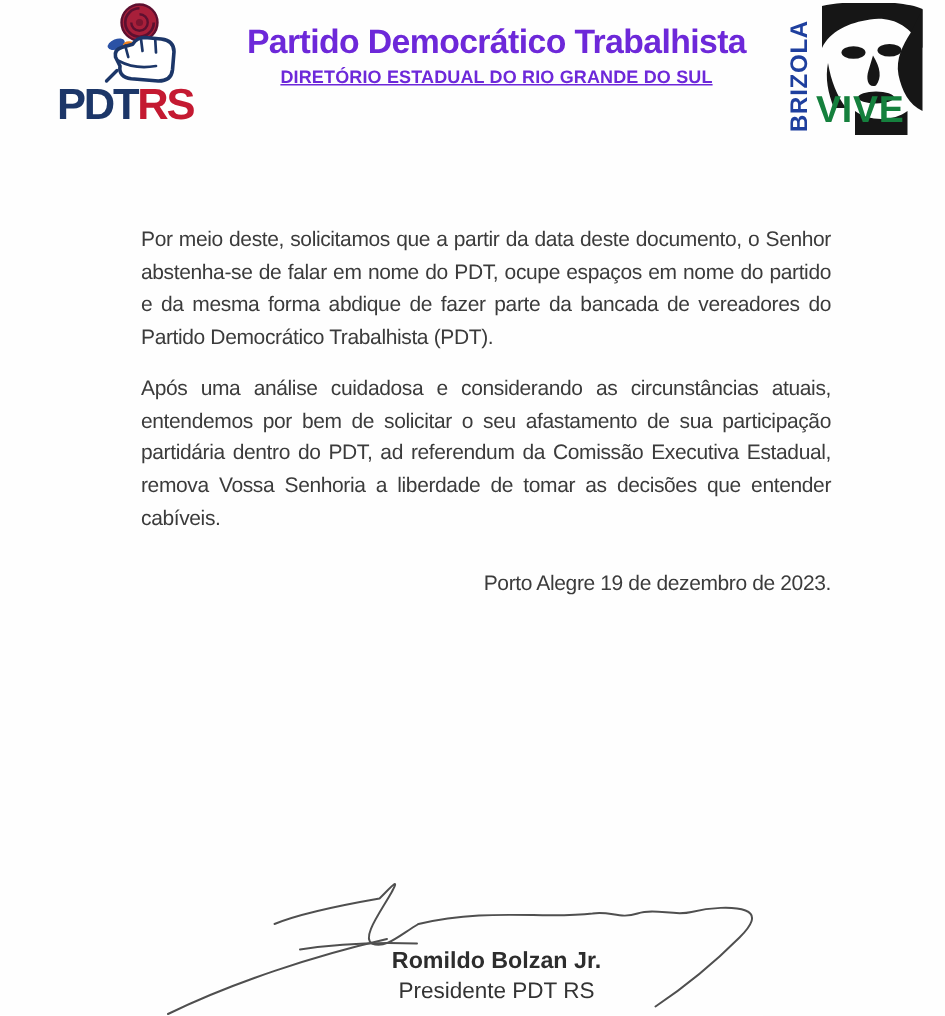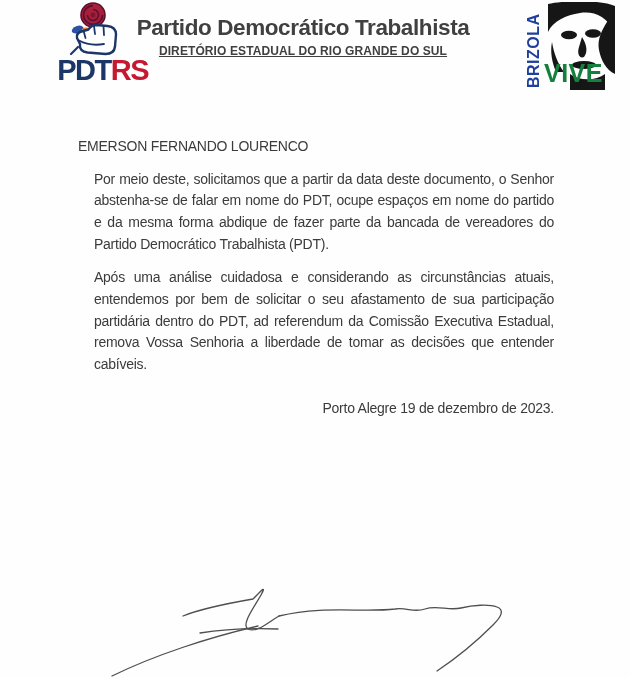--- a/index.html
+++ b/index.html
@@ -7,36 +7,36 @@
     position: relative;
     width: 630px;
     height: 677px;
     background: #fefefe;
     overflow: hidden;
     font-family: "Liberation Sans", sans-serif;
     color: #3b3b3b;
   }
 
   
-  .pdt-logo { position: absolute; left: 38px; top: 2px; width: 110px; text-align: right; }
+  .pdt-logo { position: absolute; left: 38px; top: 2px; width: 110px; text-align: left; }
   .pdt-logo svg { display: block; margin: 0 auto; }
   .pdt-logo-text {
     margin-top: -2px;
     font-size: 29px;
     font-weight: 800;
     letter-spacing: -1.5px;
     line-height: 30px;
     white-space: nowrap;
   }
   .pdt-logo-text .pdt { color: #1c3668; }
   .pdt-logo-text .rs  { color: #c41931; }
 
   .header-titles {
-    position: absolute; left: 108px; top: 14px; width: 390px;
-    text-align: center; color: #404040;
+    position: absolute; left: 136px; top: 14px; width: 390px;
+    text-align: center; color: #6d28d9;
   }
   .header-title {
     font-size: 22.5px; font-weight: bold; letter-spacing: -0.4px;
     margin: 0; line-height: 28px;
   }
   .header-subtitle {
     font-size: 12px; font-weight: bold; letter-spacing: 0.1px;
     margin: 2px 0 0 0; line-height: 14px; text-decoration: underline;
   }
 
@@ -117,28 +117,31 @@
       <ellipse cx="49" cy="31.5" rx="8" ry="4.2" fill="#161616"></ellipse>
       <path d="M38,35 C43,43 44,50 40,55 C35,57 33,51 35,45 Z" fill="#161616"></path>
       <ellipse cx="40" cy="63" rx="12" ry="4" fill="#161616"></ellipse>
       <path d="M26,72 C35,79 52,79 61,72 L61,88 L26,88 Z" fill="#161616"></path>
       <path d="M8,40 C10,52 14,62 20,70 L12,70 C8,60 6,50 8,40 Z" fill="#161616"></path>
     </svg>
     <div class="vive-text">VIVE</div>
   </div>
 
   <div class="letter-body">
-    <p class="address-line">EMERSON FERNANDO LOURENCO</p>
 
     <p class="paragraph">Por meio deste, solicitamos que a partir da data deste documento, o Senhor abstenha-se de falar em nome do PDT, ocupe espaços em nome do partido e da mesma forma abdique de fazer parte da bancada de vereadores do Partido Democrático Trabalhista (PDT).</p>
     <p class="paragraph">Após uma análise cuidadosa e considerando as circunstâncias atuais, entendemos por bem de solicitar o seu afastamento de sua participação partidária dentro do PDT, ad referendum da Comissão Executiva Estadual, remova Vossa Senhoria a liberdade de tomar as decisões que entender cabíveis.</p>
 
     <p class="date-line">Porto Alegre 19 de dezembro de 2023.</p>
   </div>
 
+  <div class="signatory">
+    <p class="signatory-name">Romildo Bolzan Jr.</p>
+    <p class="signatory-role">Presidente PDT RS</p>
+  </div>
 
   <svg class="signature-svg" width="445" height="94" viewBox="0 0 445 94">
     <g fill="none" stroke="#4f4f4f" stroke-width="1.3" stroke-linecap="round">
       <path d="M88,33 C105,26 135,20 158,16 C166,8 172,1 166,12 C158,26 146,42 153,46 C162,50 172,40 184,33"></path>
       <path d="M184,33 C230,22 268,30 300,26 C312,24 318,30 330,26 C342,22 354,28 366,25 C378,22 394,21 402,24 C410,27 406,34 398,42 C380,60 360,76 342,88"></path>
       <path d="M17,93 C60,72 115,54 163,43"></path>
       <path d="M105,50 C130,46 158,45 183,46"></path>
     </g>
   </svg>
 

